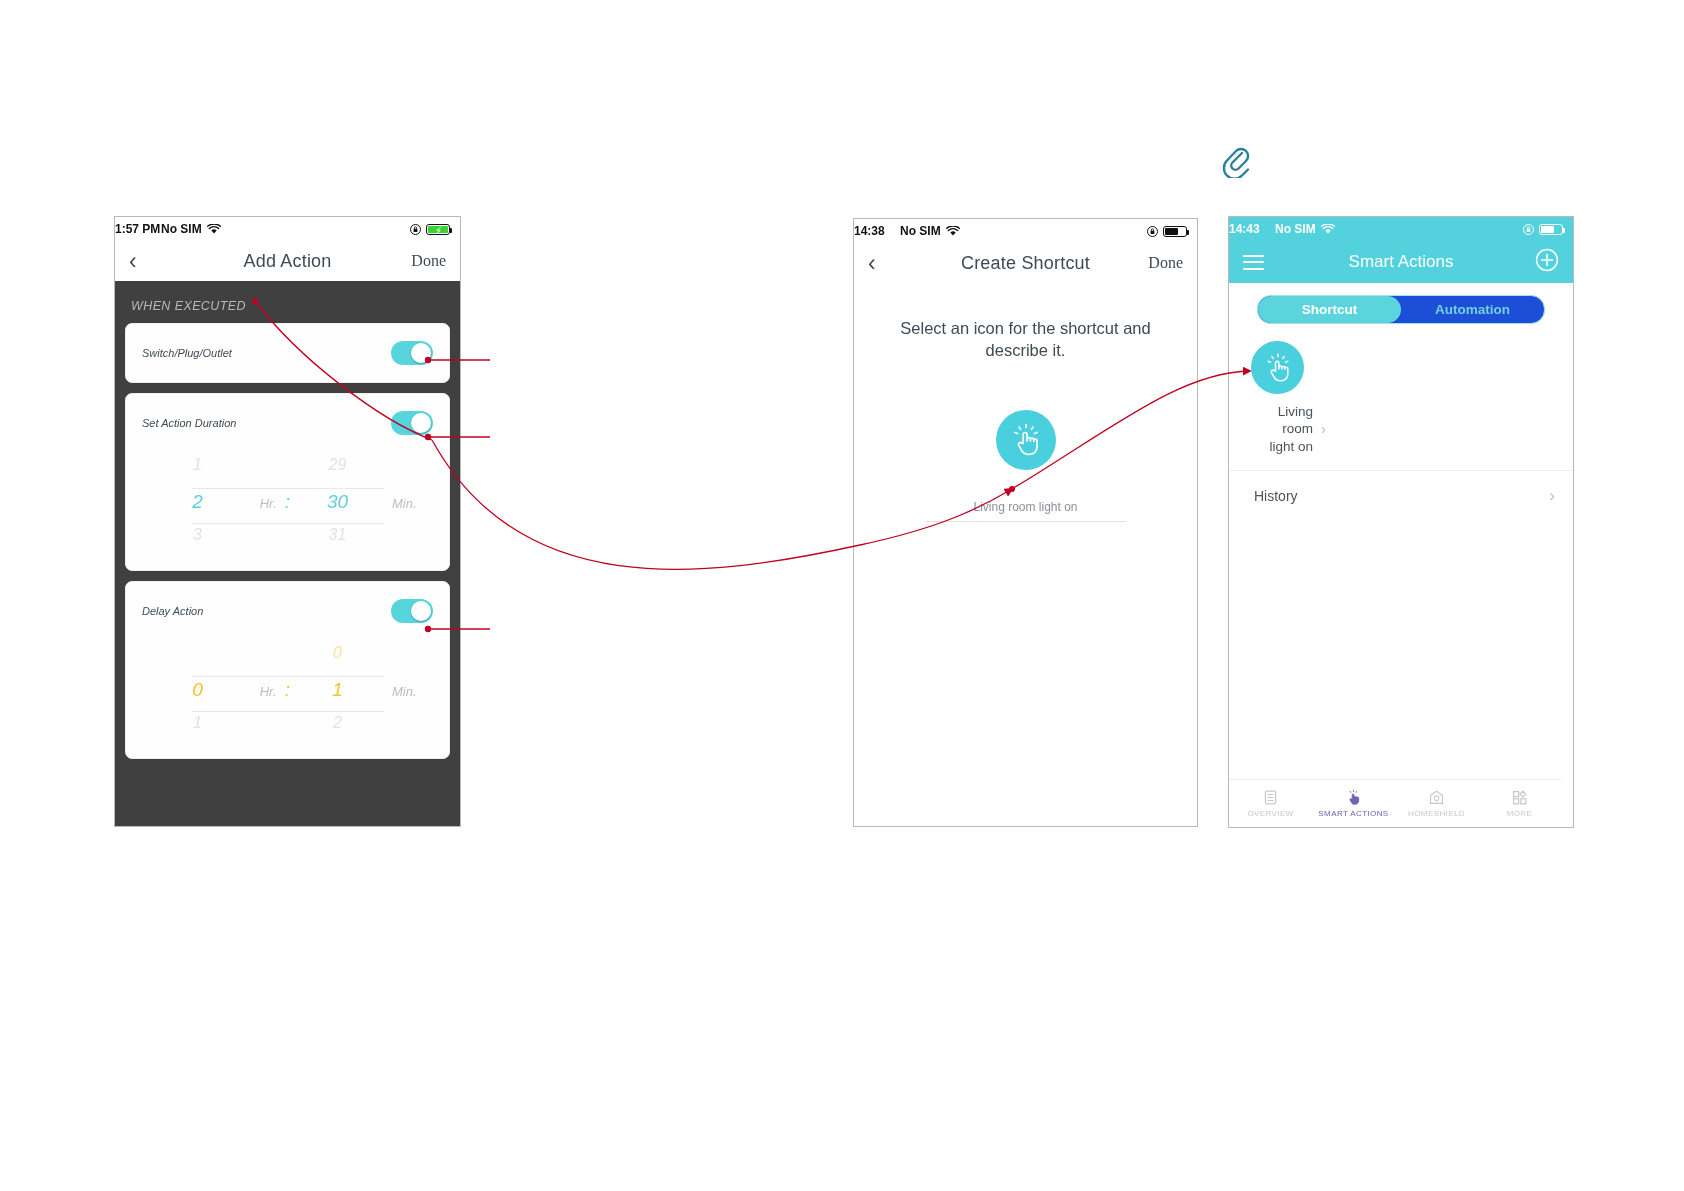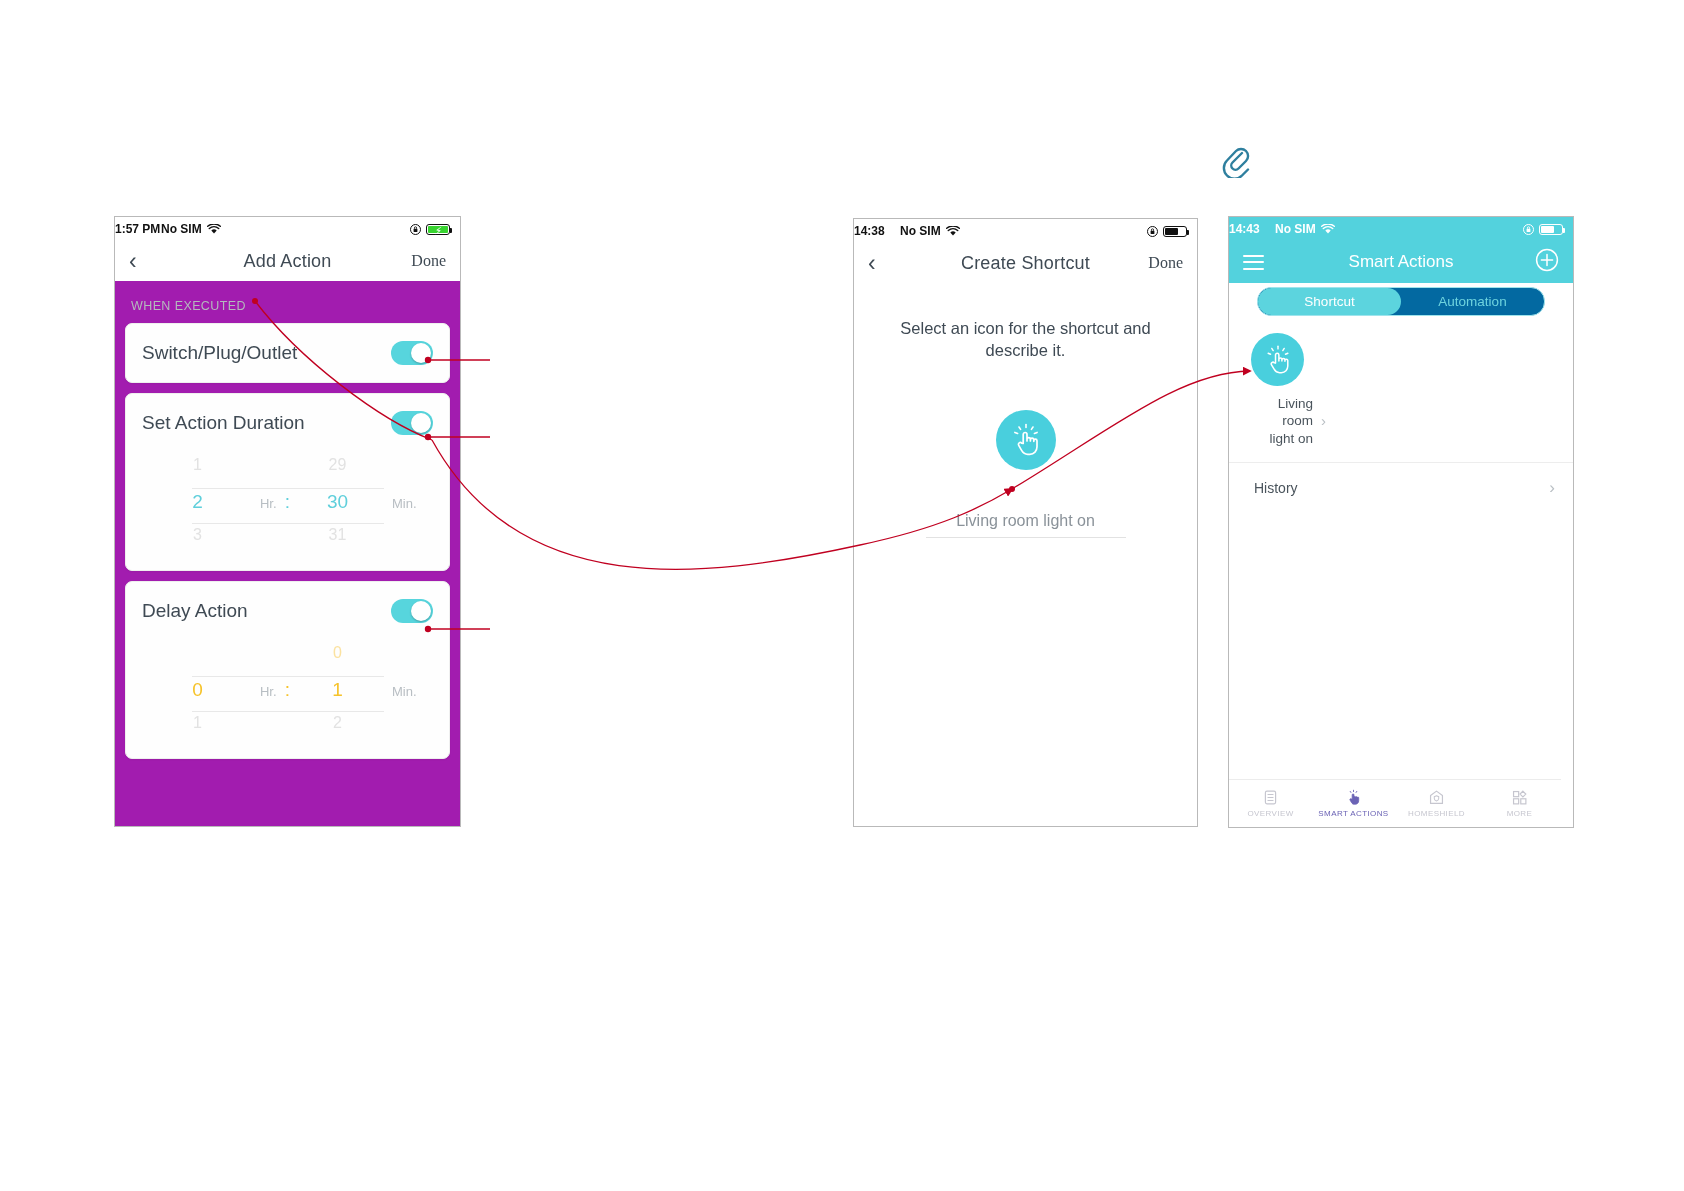--- a/index.html
+++ b/index.html
@@ -38,25 +38,25 @@
   .statusbar.teal .batt:after{background:#fff;}
   .statusbar.teal .batt.normal .fill{background:#fff;}
 
   
   .navbar{height:40px;display:flex;align-items:center;padding:0 14px;box-sizing:border-box;position:relative;background:#fff;}
   .nav-title{position:absolute;left:0;right:0;text-align:center;font-size:18px;color:#3f4a54;letter-spacing:.2px;}
   .nav-back{font-size:23px;color:#3f4a54;line-height:1;z-index:2;font-weight:300;}
   .nav-done{margin-left:auto;font-size:16px;color:#3f4a54;z-index:2;font-family:Liberation Serif, serif;}
 
   
-  .p1-body{background:#a21caf;height:calc(100% - 64px);position:relative;}
+  .p1-body{background:#404040;height:calc(100% - 64px);position:relative;font-style:italic;}
   .section-label{font-size:12.5px;color:#b4b9bd;letter-spacing:.4px;padding:18px 0 10px 16px;}
   .card{margin:0 10px 10px 10px;background:#fefefe;border:1px solid #efefef;border-radius:7px;box-shadow:0 1px 2px rgba(0,0,0,.05);}
   .card-row{display:flex;align-items:center;justify-content:space-between;height:58px;padding:0 16px;box-sizing:border-box;}
-  .card-row-label{font-size:19px;color:#3f4a54;}
+  .card-row-label{font-size:11px;color:#3f4a54;}
   .toggle{width:42px;height:24px;border-radius:12px;background:#57d5dd;position:relative;flex:none;}
   .toggle .knob{position:absolute;top:2px;right:2px;width:20px;height:20px;border-radius:50%;background:#fff;box-shadow:0 1px 2px rgba(0,0,0,.25);}
 
   
   .picker{padding:4px 0 14px 0;}
   .pk-row{display:flex;justify-content:center;align-items:baseline;height:30px;}
   .pk-col{width:78px;text-align:center;}
   .pk-col.unit{width:40px;text-align:right;}
   .pk-sep{width:22px;text-align:center;}
   .pk-ghost{font-size:16px;color:#e2e2e2;}
@@ -64,29 +64,29 @@
   .pk-main{font-size:19px;}
   .pk-main .num{color:#5fcfdb;}
   .pk-main .num.yellow{color:#f6c32a;}
   .pk-unit{font-size:13px;color:#b8bec3;}
   .pk-line{height:1px;background:#e8e8e8;margin:2px auto;width:192px;}
 
   
   .p2-body{background:#fff;height:calc(100% - 64px);position:relative;}
   .p2-prompt{text-align:center;font-size:16.5px;color:#3f4a54;line-height:1.32;padding:35px 30px 0 30px;}
   .circle-icon{width:60px;height:60px;border-radius:50%;background:#49cfdd;margin:48px auto 0 auto;display:flex;align-items:center;justify-content:center;}
-  .p2-input{width:200px;margin:42px auto 0 auto;text-align:center;border-bottom:1px solid #e2e2e2;padding-bottom:7px;font-size:16px;color:#8a9299;}
+  .p2-input{width:200px;margin:30px auto 0 auto;text-align:center;border-bottom:1px solid #e2e2e2;padding-bottom:7px;font-size:12px;color:#8a9299;}
 
   
   .p3-header{background:#53d2dd;height:42px;display:flex;align-items:center;padding:0 14px;box-sizing:border-box;position:relative;}
   .p3-title{position:absolute;left:0;right:0;text-align:center;font-size:17px;color:#fff;}
   .hamb{width:21px;height:15px;display:flex;flex-direction:column;justify-content:space-between;z-index:2;}
   .hamb span{display:block;height:2px;background:#fff;border-radius:1px;}
   .plus-circ{margin-left:auto;z-index:2;}
-  .seg{margin:4px auto 0 auto;width:286px;height:27px;display:flex;border:1px solid #9fe4ec;border-radius:14px;overflow:hidden;background:#0369a1;}
+  .seg{margin:12px auto 0 auto;width:286px;height:27px;display:flex;border:1px solid #9fe4ec;border-radius:14px;overflow:hidden;background:#1d4ed8;font-weight:bold;}
   .seg div{flex:1;display:flex;align-items:center;justify-content:center;font-size:13.5px;}
   .seg .on{background:#5cd4de;color:#fff;border-radius:14px;}
   .seg .off{color:#6ed3de;}
   .shortcut-block{padding:17px 0 0 22px;text-align:right;}
   .sc-icon{width:53px;height:53px;border-radius:50%;background:#49cfdd;display:flex;align-items:center;justify-content:center;}
   .sc-label{display:flex;align-items:center;gap:8px;margin-top:9px;}
   .sc-text{font-size:13.5px;color:#4a545c;line-height:1.28;width:62px;}
   .divider{height:1px;background:#ededed;margin-top:15px;}
   .hist-row{height:50px;display:flex;align-items:center;padding:0 18px 0 25px;box-sizing:border-box;}
   .hist-label{font-size:14px;color:#4a545c;}

